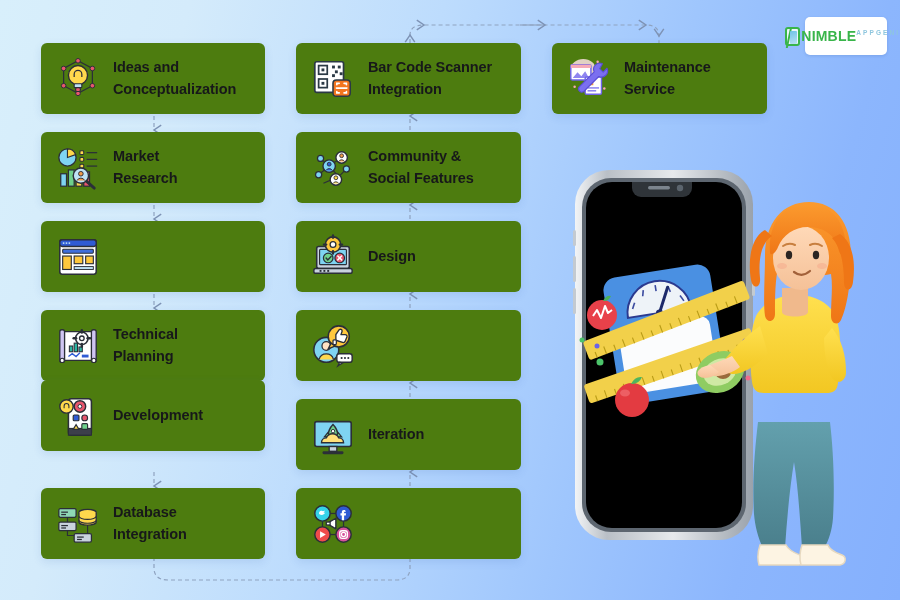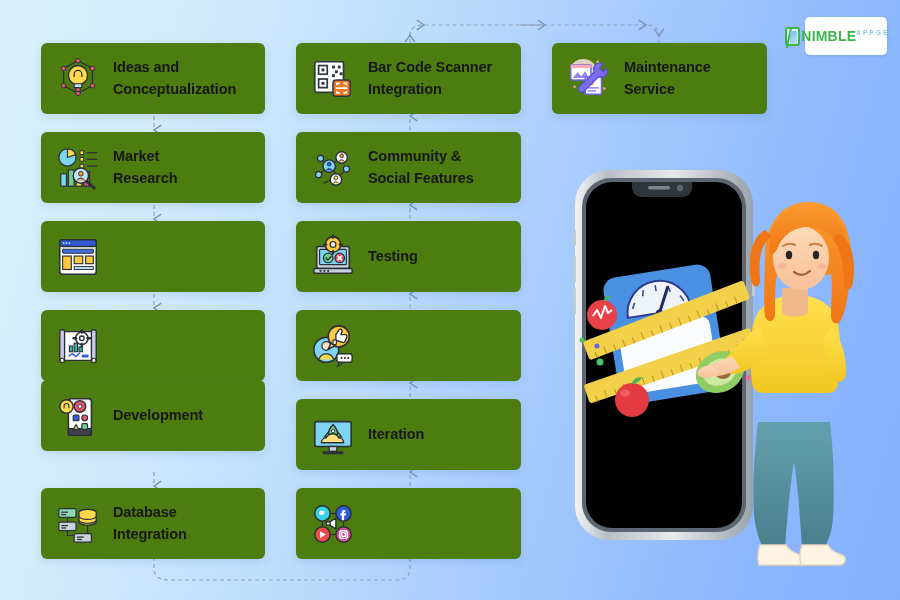--- a/index.html
+++ b/index.html
@@ -195,20 +195,21 @@
     <rect x="28" y="33" width="7" height="3" fill="#2f5bd4"></rect>
     <circle cx="28" cy="16" r="6.5" fill="#fff" stroke="#2b2f38" stroke-width="1.6"></circle>
     <circle cx="28" cy="16" r="2.4" fill="#fff" stroke="#2b2f38" stroke-width="1.4"></circle>
     <g stroke="#2b2f38" stroke-width="2.6" stroke-linecap="round">
       <line x1="28" y1="7.5" x2="28" y2="10"></line>
         <line x1="28" y1="22" x2="28" y2="24.5"></line>
       <line x1="19.5" y1="16" x2="22" y2="16"></line>
         <line x1="34" y1="16" x2="36.5" y2="16"></line>
     </g>
   </svg>
+  <div class="card-label">Technical<br>Planning</div>
 </div>
 
 <div class="card col1" style="top:380px">
   <svg class="card-icon" viewBox="0 0 48 48">
     <rect x="14" y="6" width="24" height="38" rx="3" fill="#fff" stroke="#2b2f38" stroke-width="1.6"></rect>
     <rect x="14" y="37" width="24" height="7" rx="0 0 3 3" fill="#3c3f4a" stroke="#2b2f38" stroke-width="1.2"></rect>
     <circle cx="12" cy="14" r="7" fill="#ffd84d" stroke="#2b2f38" stroke-width="1.5"></circle>
     <path d="M9.5 16 v-2.5 a2.5 2.5 0 0 1 5 0 v2.5" stroke="#2b2f38" stroke-width="1.1" fill="none"></path>
     <circle cx="26" cy="14" r="6" fill="#e8566d" stroke="#2b2f38" stroke-width="1.5"></circle>
     <circle cx="26" cy="14" r="2" fill="#fff" stroke="#2b2f38" stroke-width="1"></circle>
@@ -324,21 +325,21 @@
     <path d="M29 23 l4 4 M33 23 l-4 4" stroke="#fff" stroke-width="1.5" stroke-linecap="round"></path>
     <circle cx="24" cy="11" r="8" fill="#ffc83d" stroke="#2b2f38" stroke-width="1.6"></circle>
     <circle cx="24" cy="11" r="3" fill="#fff" stroke="#2b2f38" stroke-width="1.4"></circle>
     <g stroke="#2b2f38" stroke-width="2.4" stroke-linecap="round">
       <line x1="24" y1="1.5" x2="24" y2="4"></line>
         <line x1="24" y1="18" x2="24" y2="20.5"></line>
       <line x1="14.5" y1="11" x2="17" y2="11"></line>
         <line x1="31" y1="11" x2="33.5" y2="11"></line>
     </g>
   </svg>
-  <div class="card-label">Testing</div>
+  <div class="card-label">Design</div>
 </div>
 
 <div class="card col2" style="top:310px">
   <svg class="card-icon" viewBox="0 0 48 48">
     <circle cx="17" cy="28" r="13" fill="#7fd4f2" stroke="#2b2f38" stroke-width="1.6"></circle>
     <circle cx="17" cy="24" r="4.5" fill="#ffe3c4" stroke="#2b2f38" stroke-width="1.3"></circle>
     <path d="M9.5 38 a7.8 7.8 0 0 1 15 0" fill="#ffd84d" stroke="#2b2f38" stroke-width="1.3"></path>
     <circle cx="30" cy="14" r="11" fill="#ffc83d" stroke="#2b2f38" stroke-width="1.6"></circle>
     <path d="M22 21 l-3 6 l7 -3 Z" fill="#ffc83d" stroke="#2b2f38" stroke-width="1.4"></path>
     <path d="M27 18 v-6 l3.5 -5 a1.8 1.8 0 0 1 3 1.6 l-1.2 3.6 h4.5 a1.8 1.8 0 0 1 1.7 2.4 l-1.8 4.5 a2 2 0 0 1 -1.9 1.3 Z" fill="#fff" stroke="#2b2f38" stroke-width="1.4" stroke-linejoin="round"></path>

